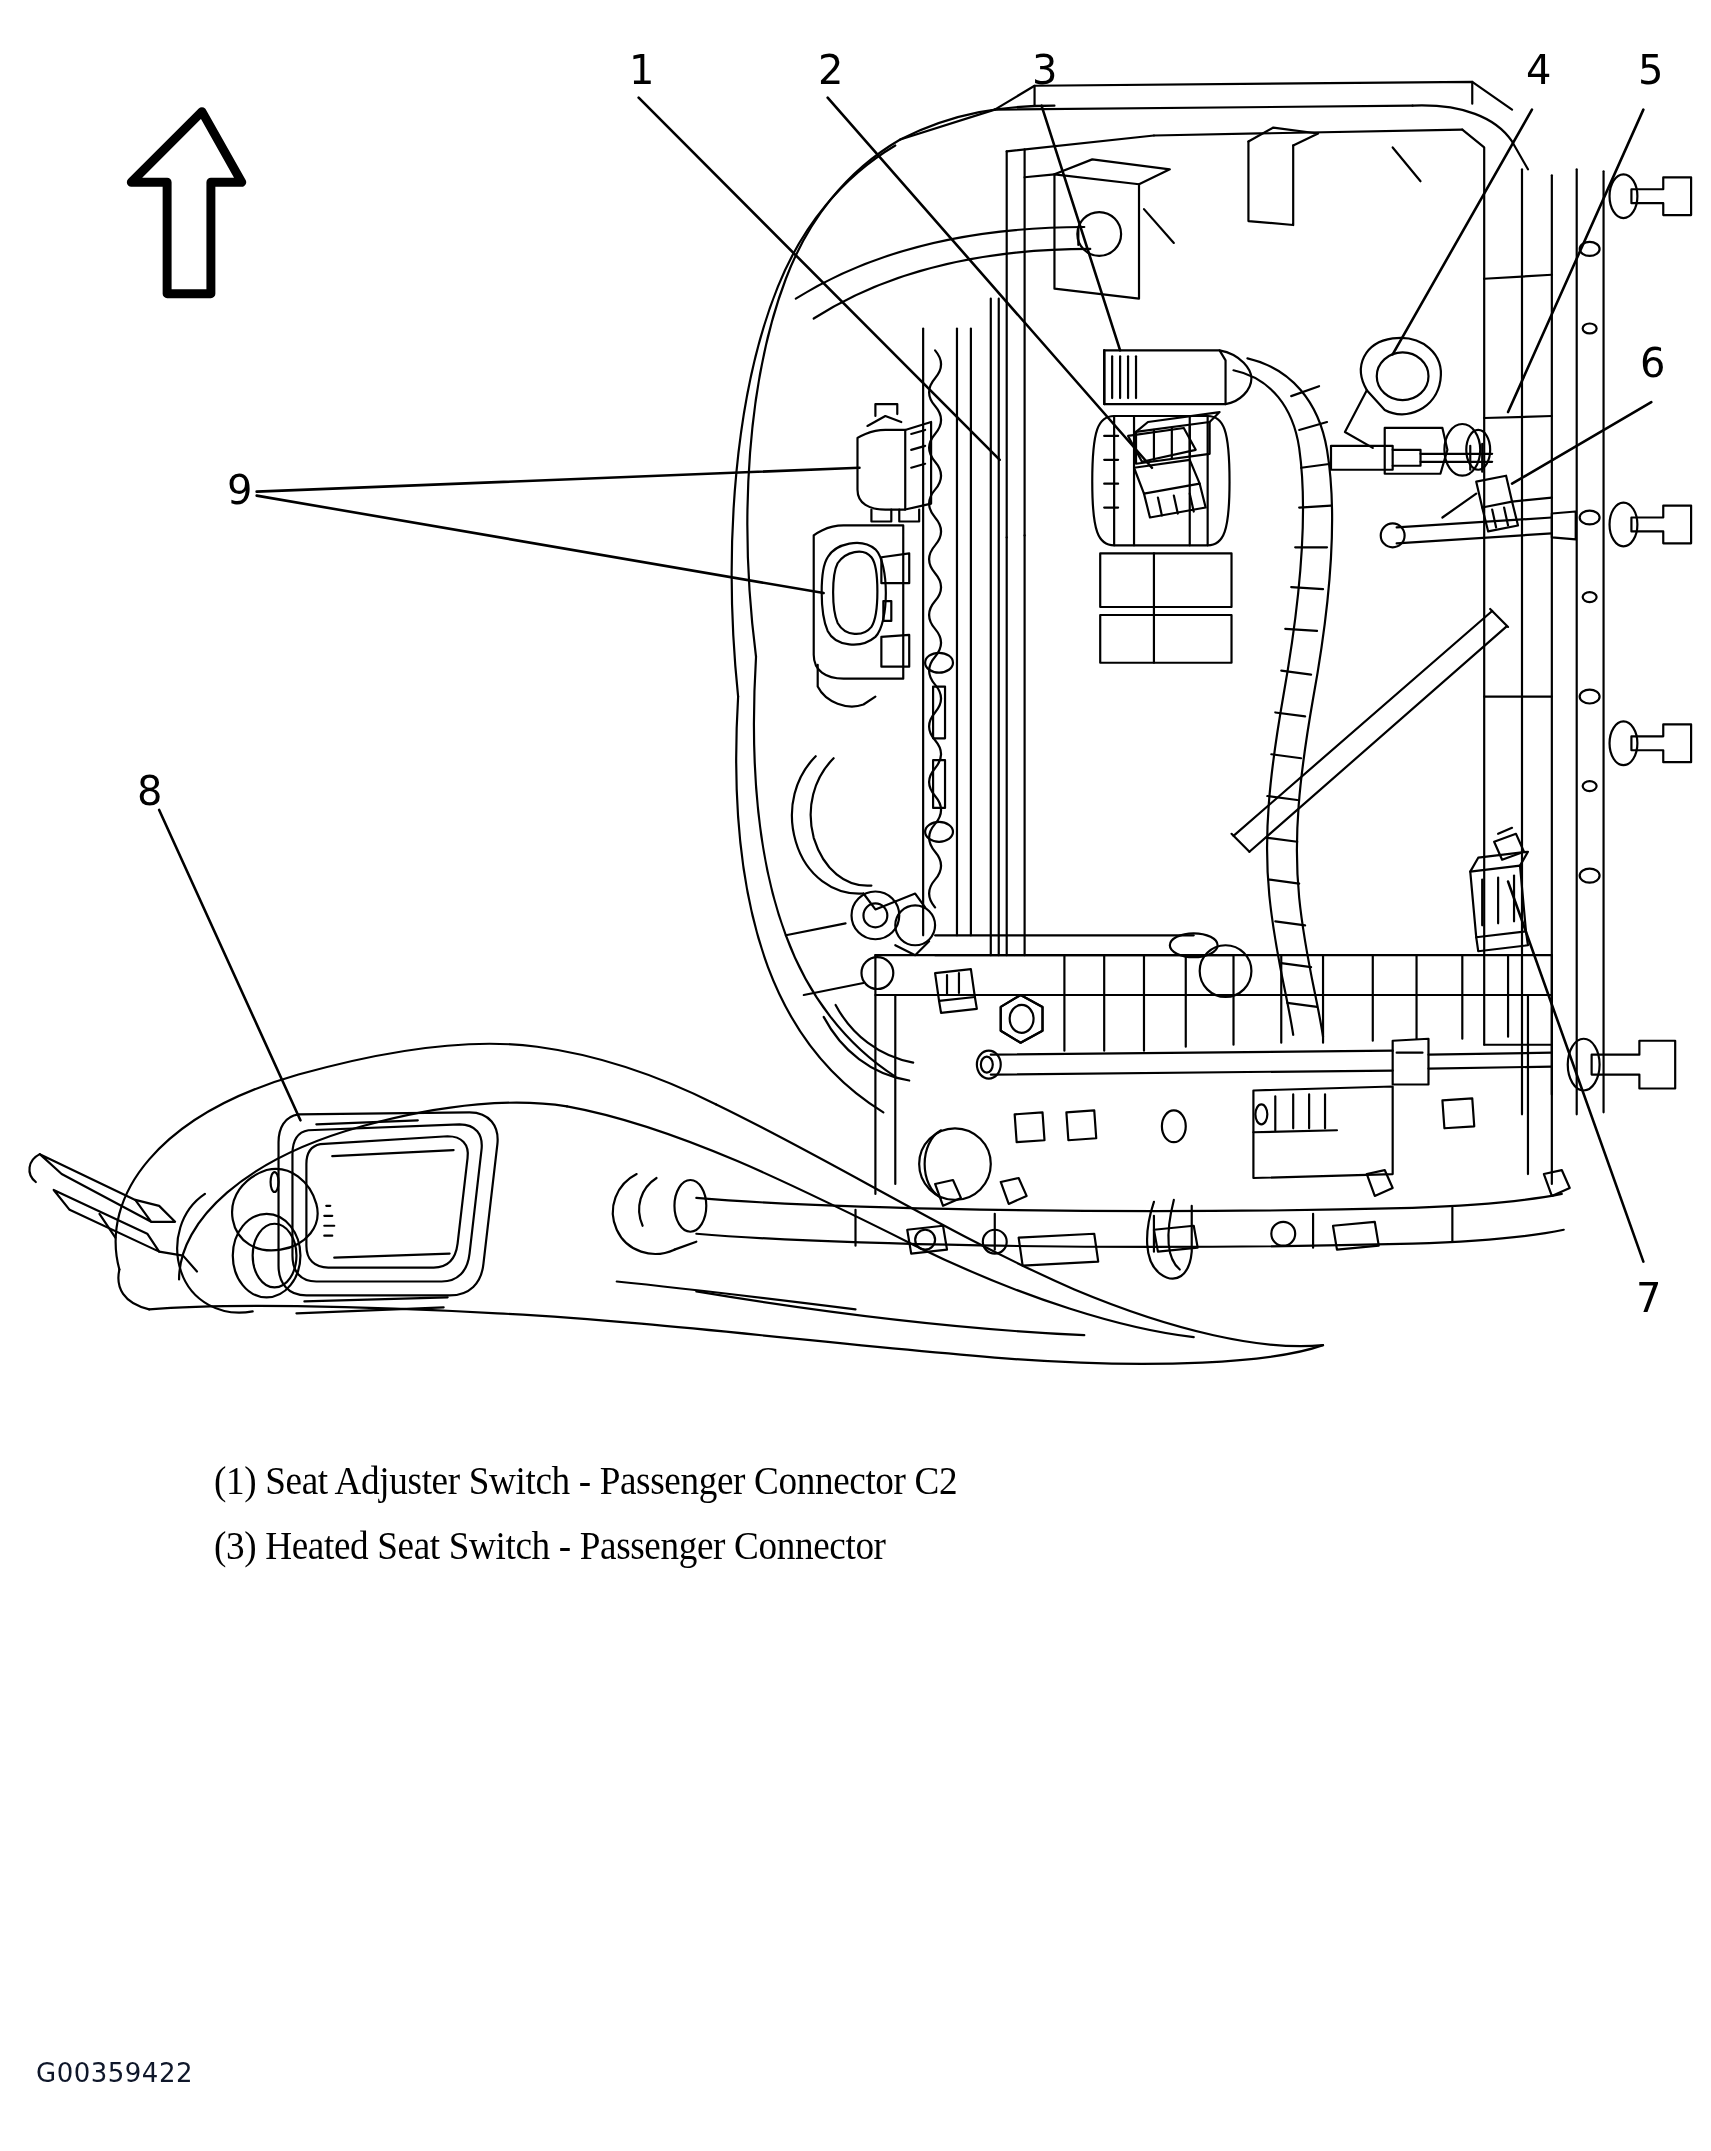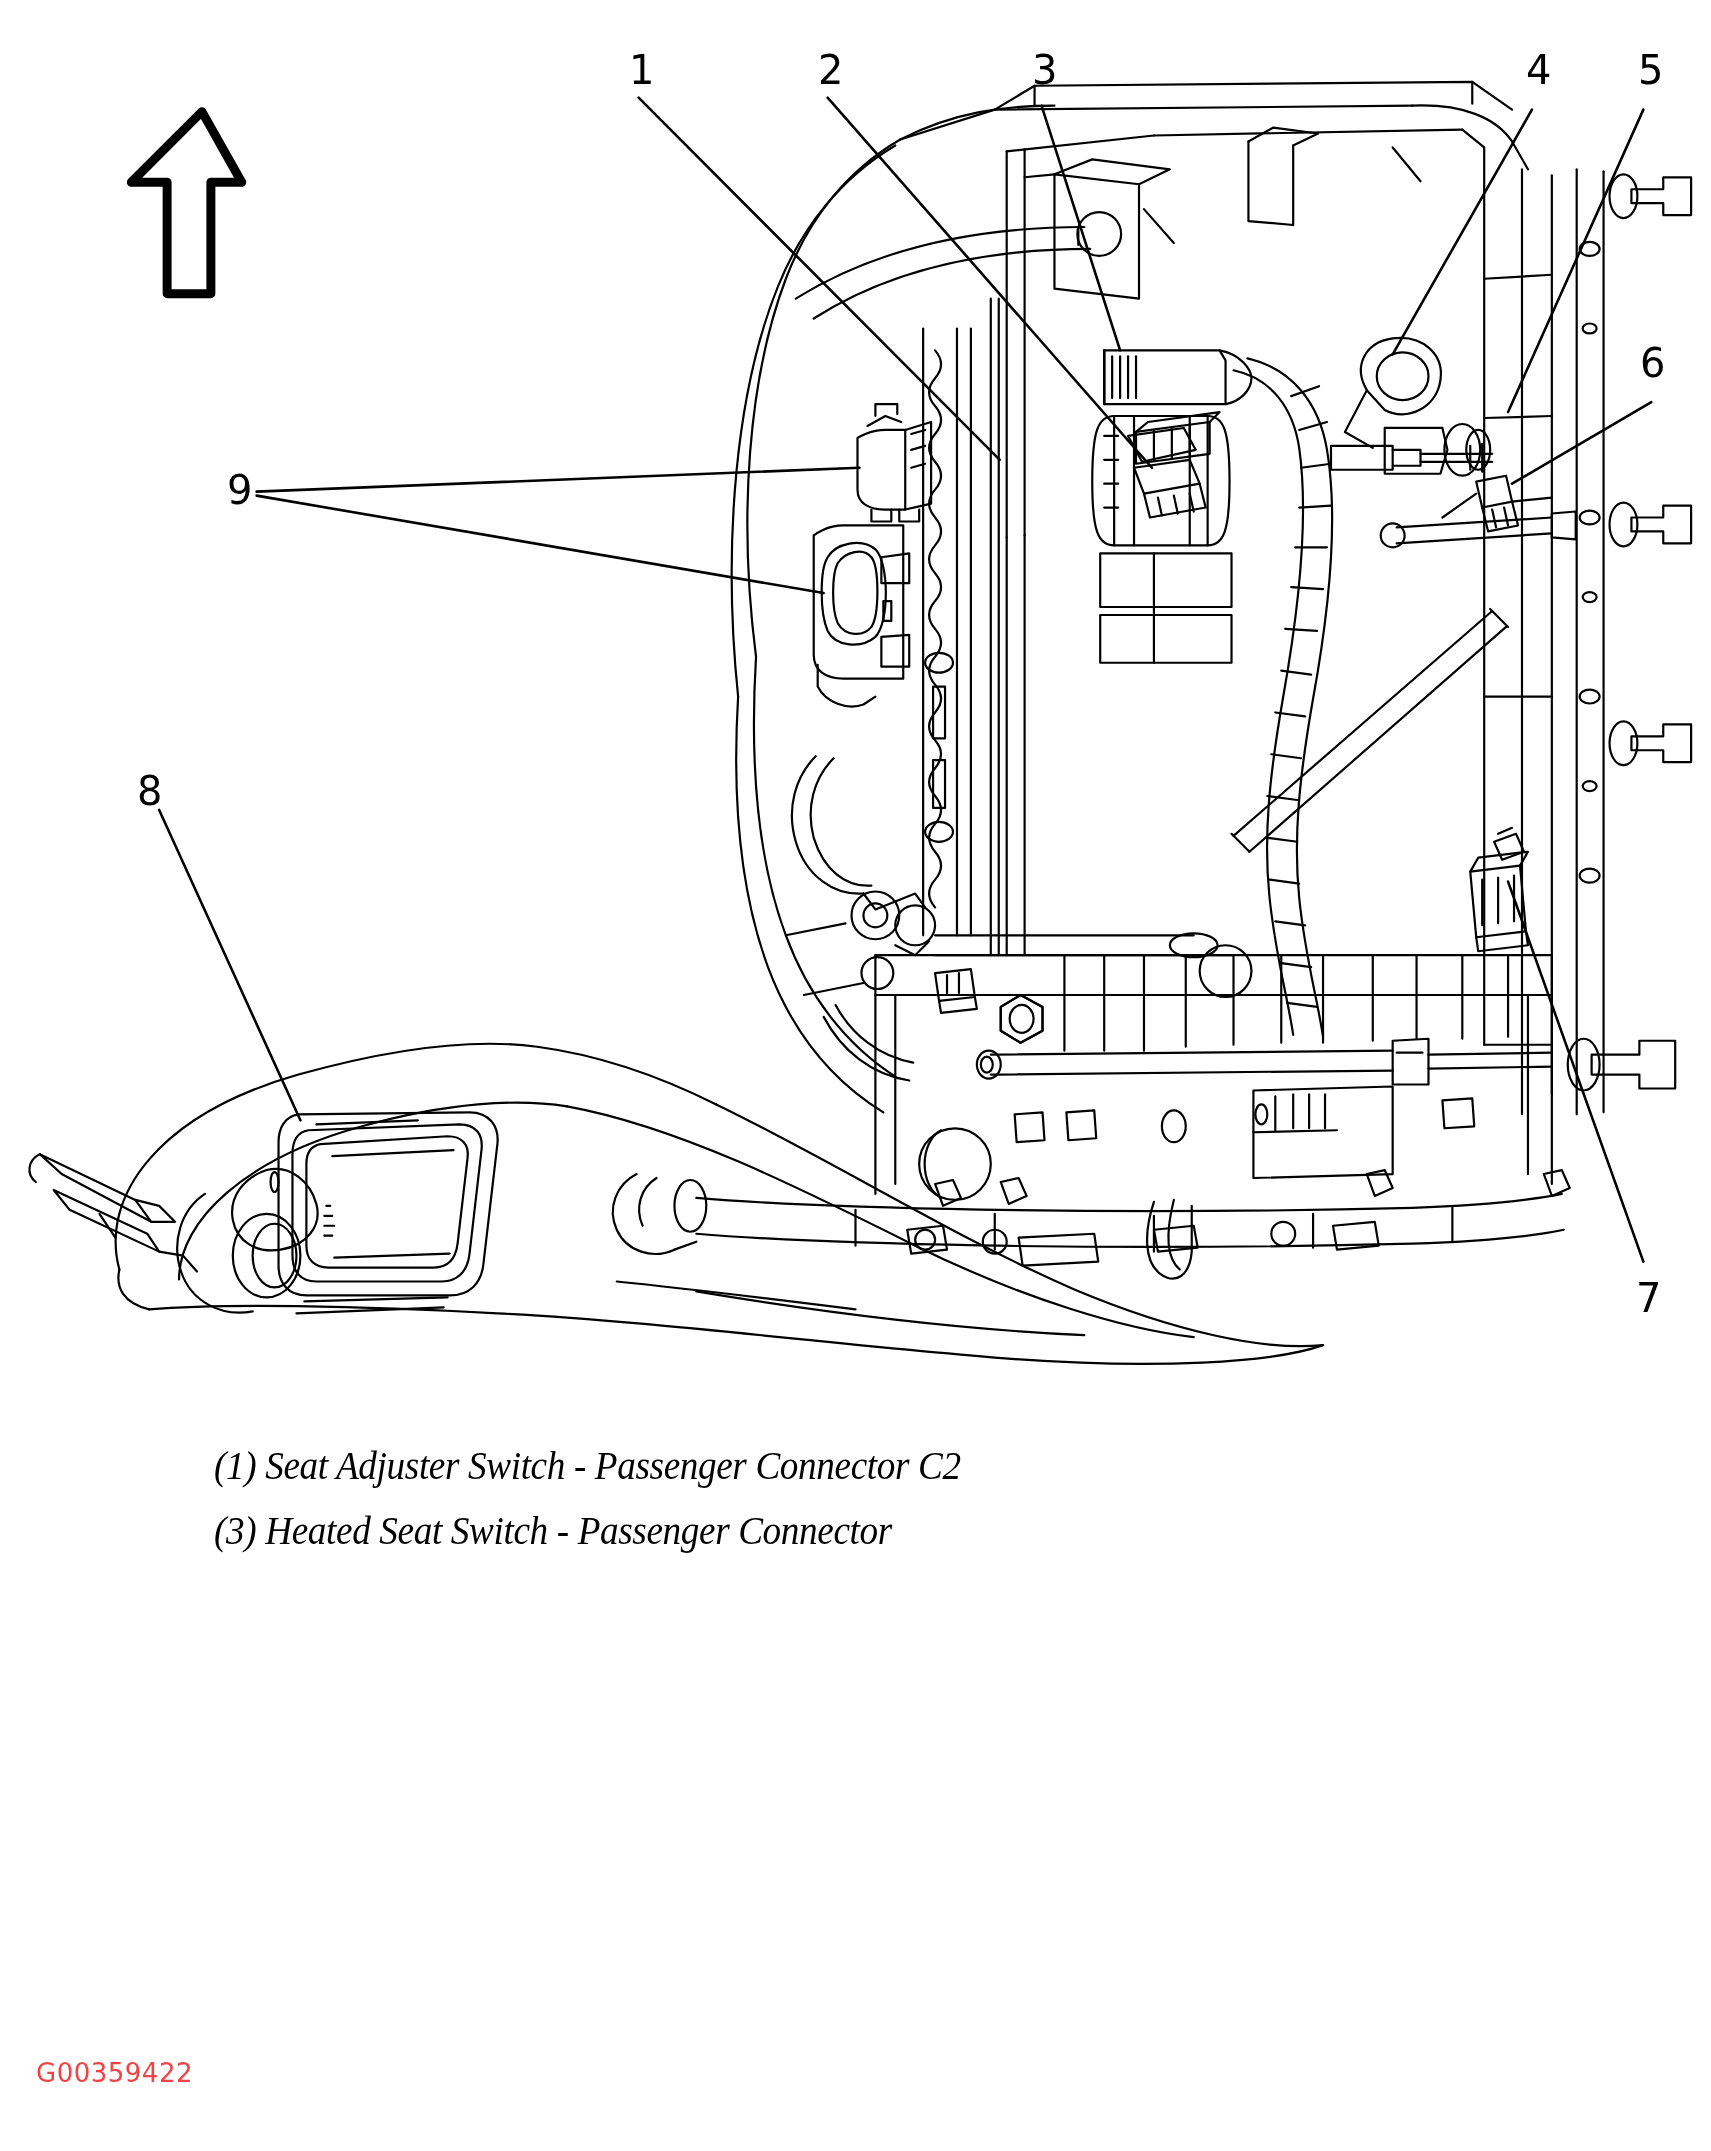--- a/index.html
+++ b/index.html
@@ -40,43 +40,42 @@
   
   #legend {
     position: absolute;
     left: 214px;
     top: 1441px;
     width: 1294px;
   }
   .legend-row {
     height: 65px;
     display: flex;
-    align-items: flex-start;
+    align-items: flex-end;
     white-space: nowrap;
-    font-style: italic;
   }
   .legend-text {
     font-family: "Liberation Serif", "DejaVu Serif", serif;
     font-size: 40px;
     line-height: 50px;
     color: #000000;
     letter-spacing: -0.4px;
     transform: scaleX(0.93);
     transform-origin: left center;
   }
 
   
   #figure-id {
     position: absolute;
     left: 36px;
     top: 2058px;
     font-family: "DejaVu Sans", "Liberation Sans", sans-serif;
     font-size: 26px;
     letter-spacing: 0.5px;
-    color: #ef4444;
+    color: #0f172a;
   }
 </style>
 </head>
 <body>
 
 <div id="page">
 
   <div id="figure">
     <svg width="1711" height="1413" viewBox="0 0 1720 1420" xmlns="http://www.w3.org/2000/svg">
       <g fill="none" stroke="#000000" stroke-width="2.2" stroke-linecap="round" stroke-linejoin="round">

